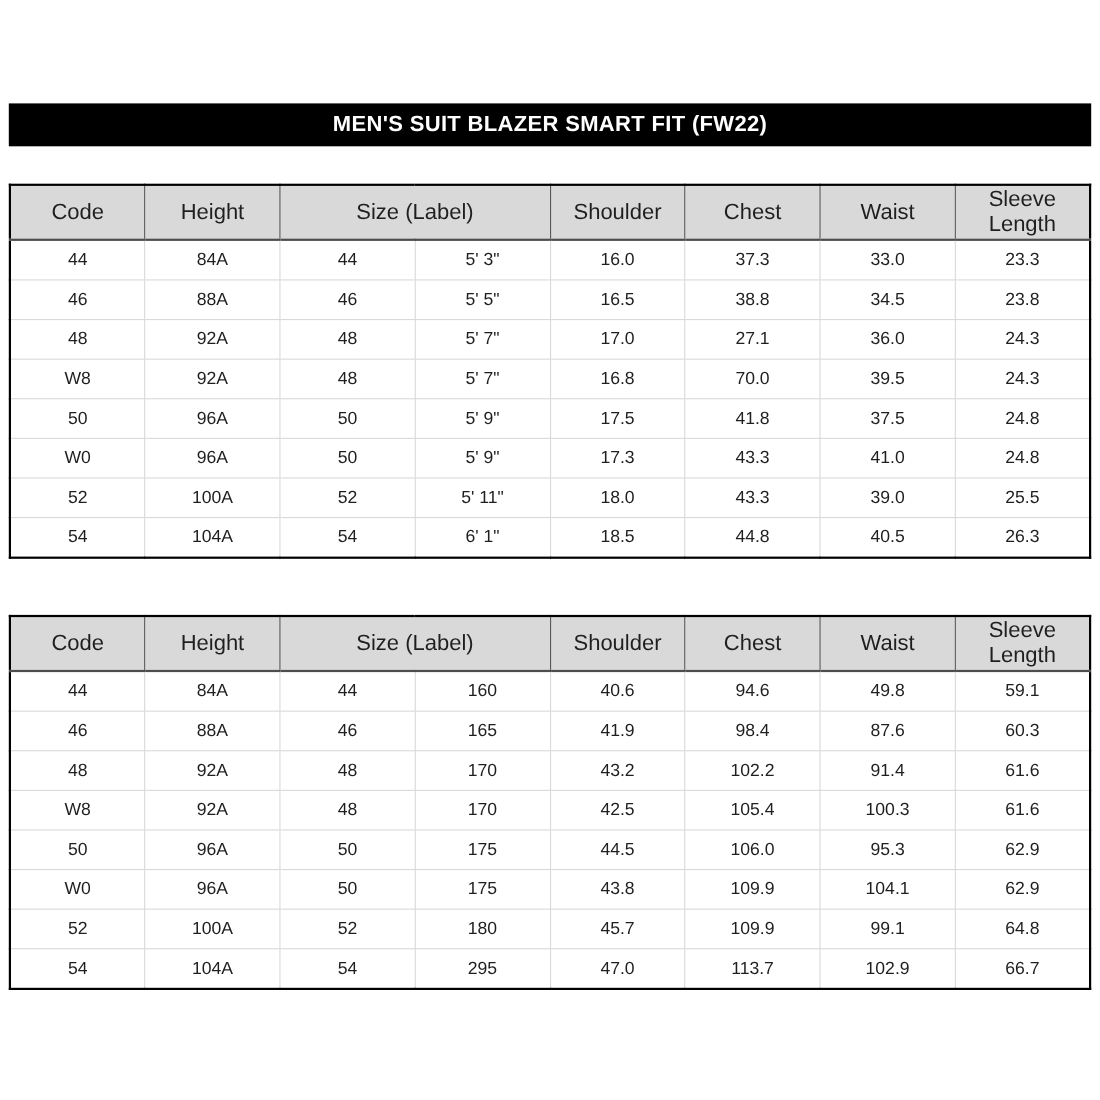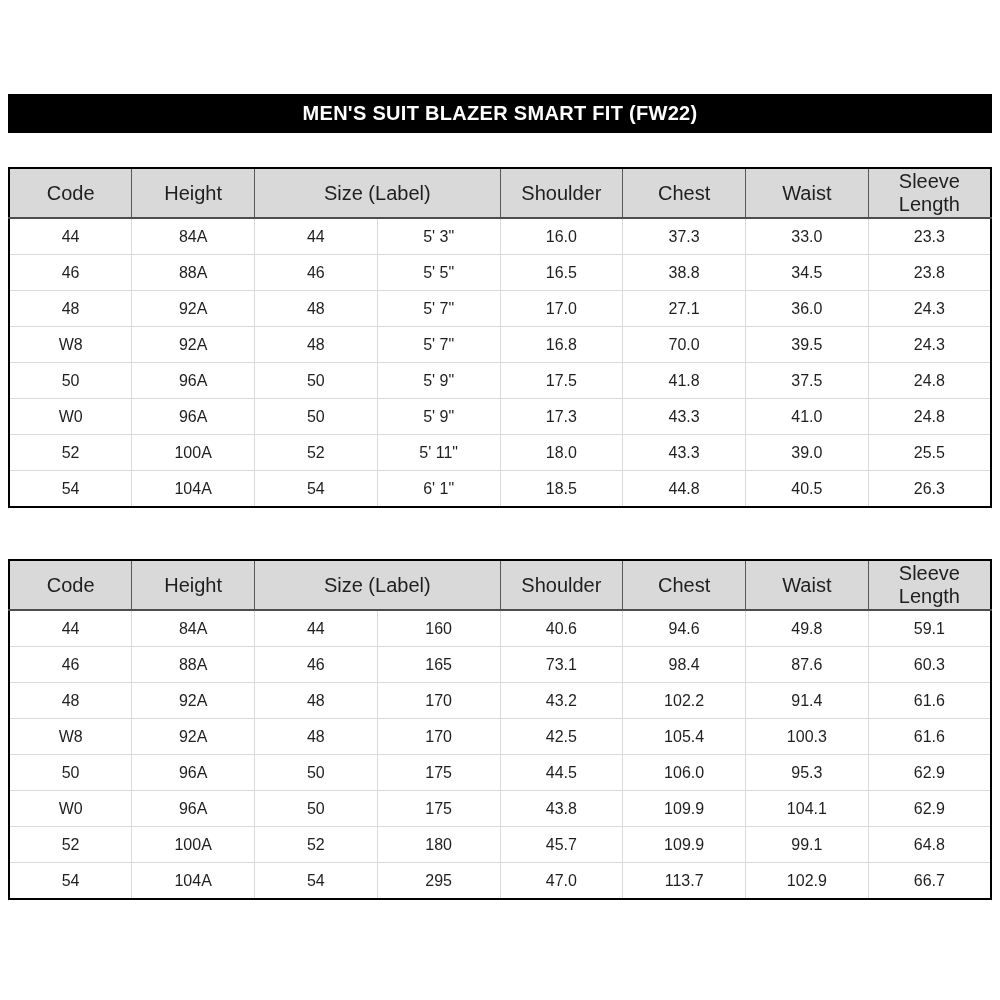--- a/index.html
+++ b/index.html
@@ -188,21 +188,21 @@
           <td>40.6</td>
           <td>94.6</td>
           <td>49.8</td>
           <td>59.1</td>
         </tr>
         <tr>
           <td>46</td>
           <td>88A</td>
           <td>46</td>
           <td>165</td>
-          <td>73.1</td>
+          <td>41.9</td>
           <td>98.4</td>
           <td>87.6</td>
           <td>60.3</td>
         </tr>
         <tr>
           <td>48</td>
           <td>92A</td>
           <td>48</td>
           <td>170</td>
           <td>43.2</td>

